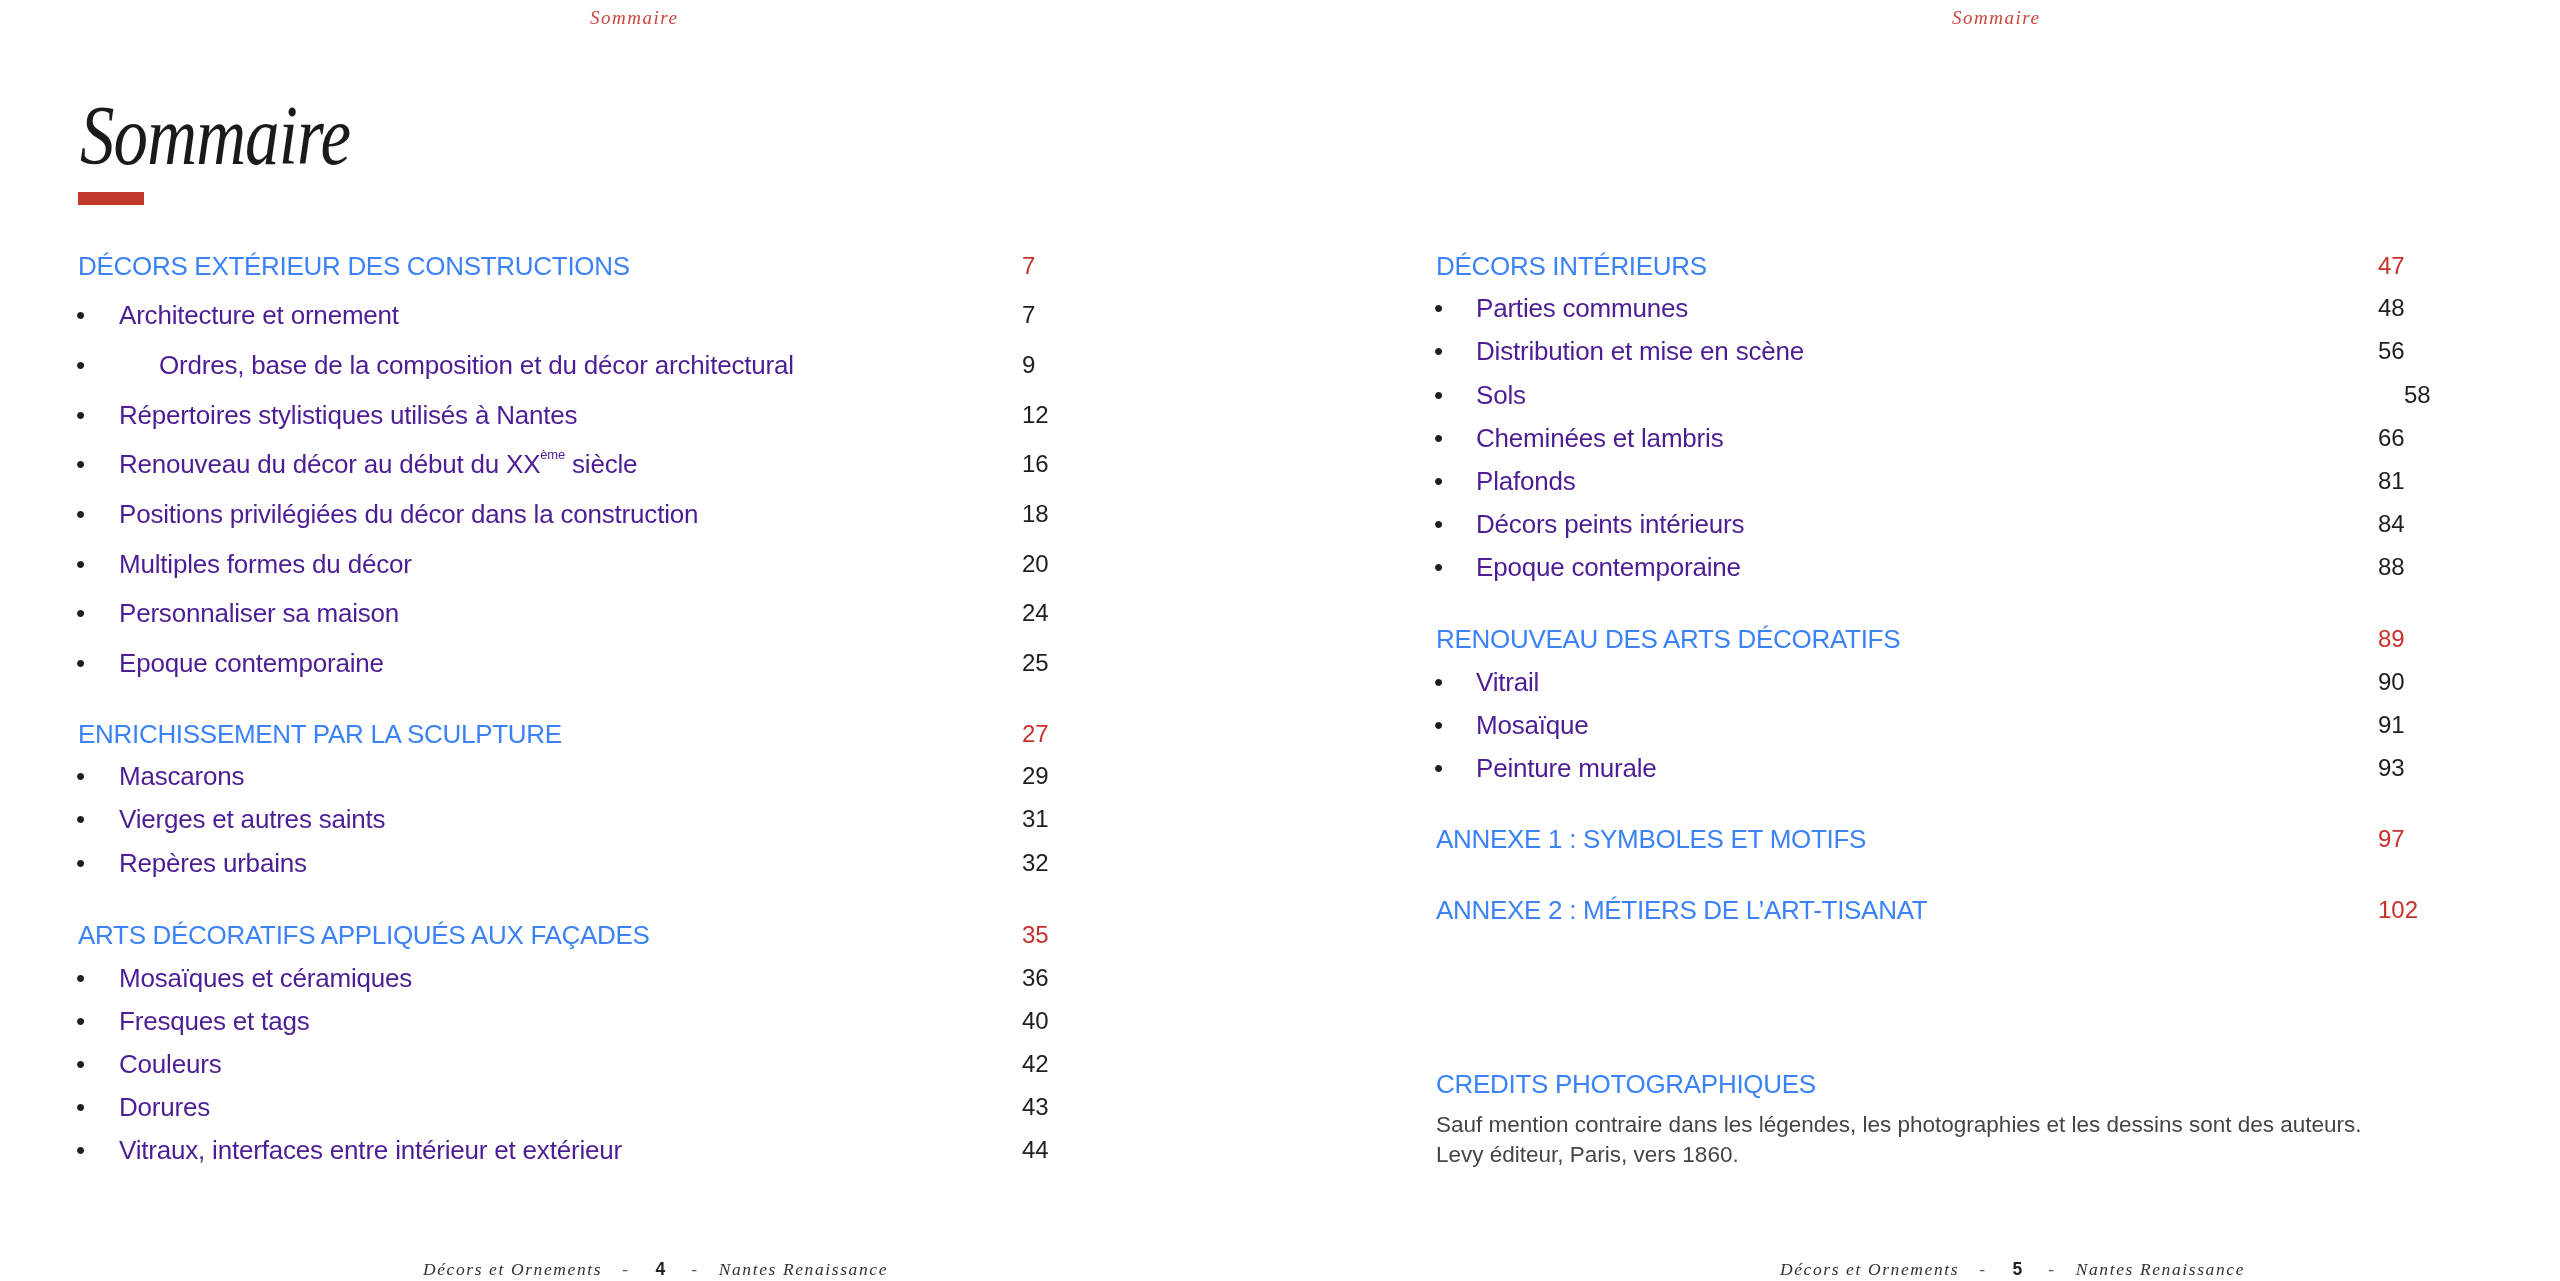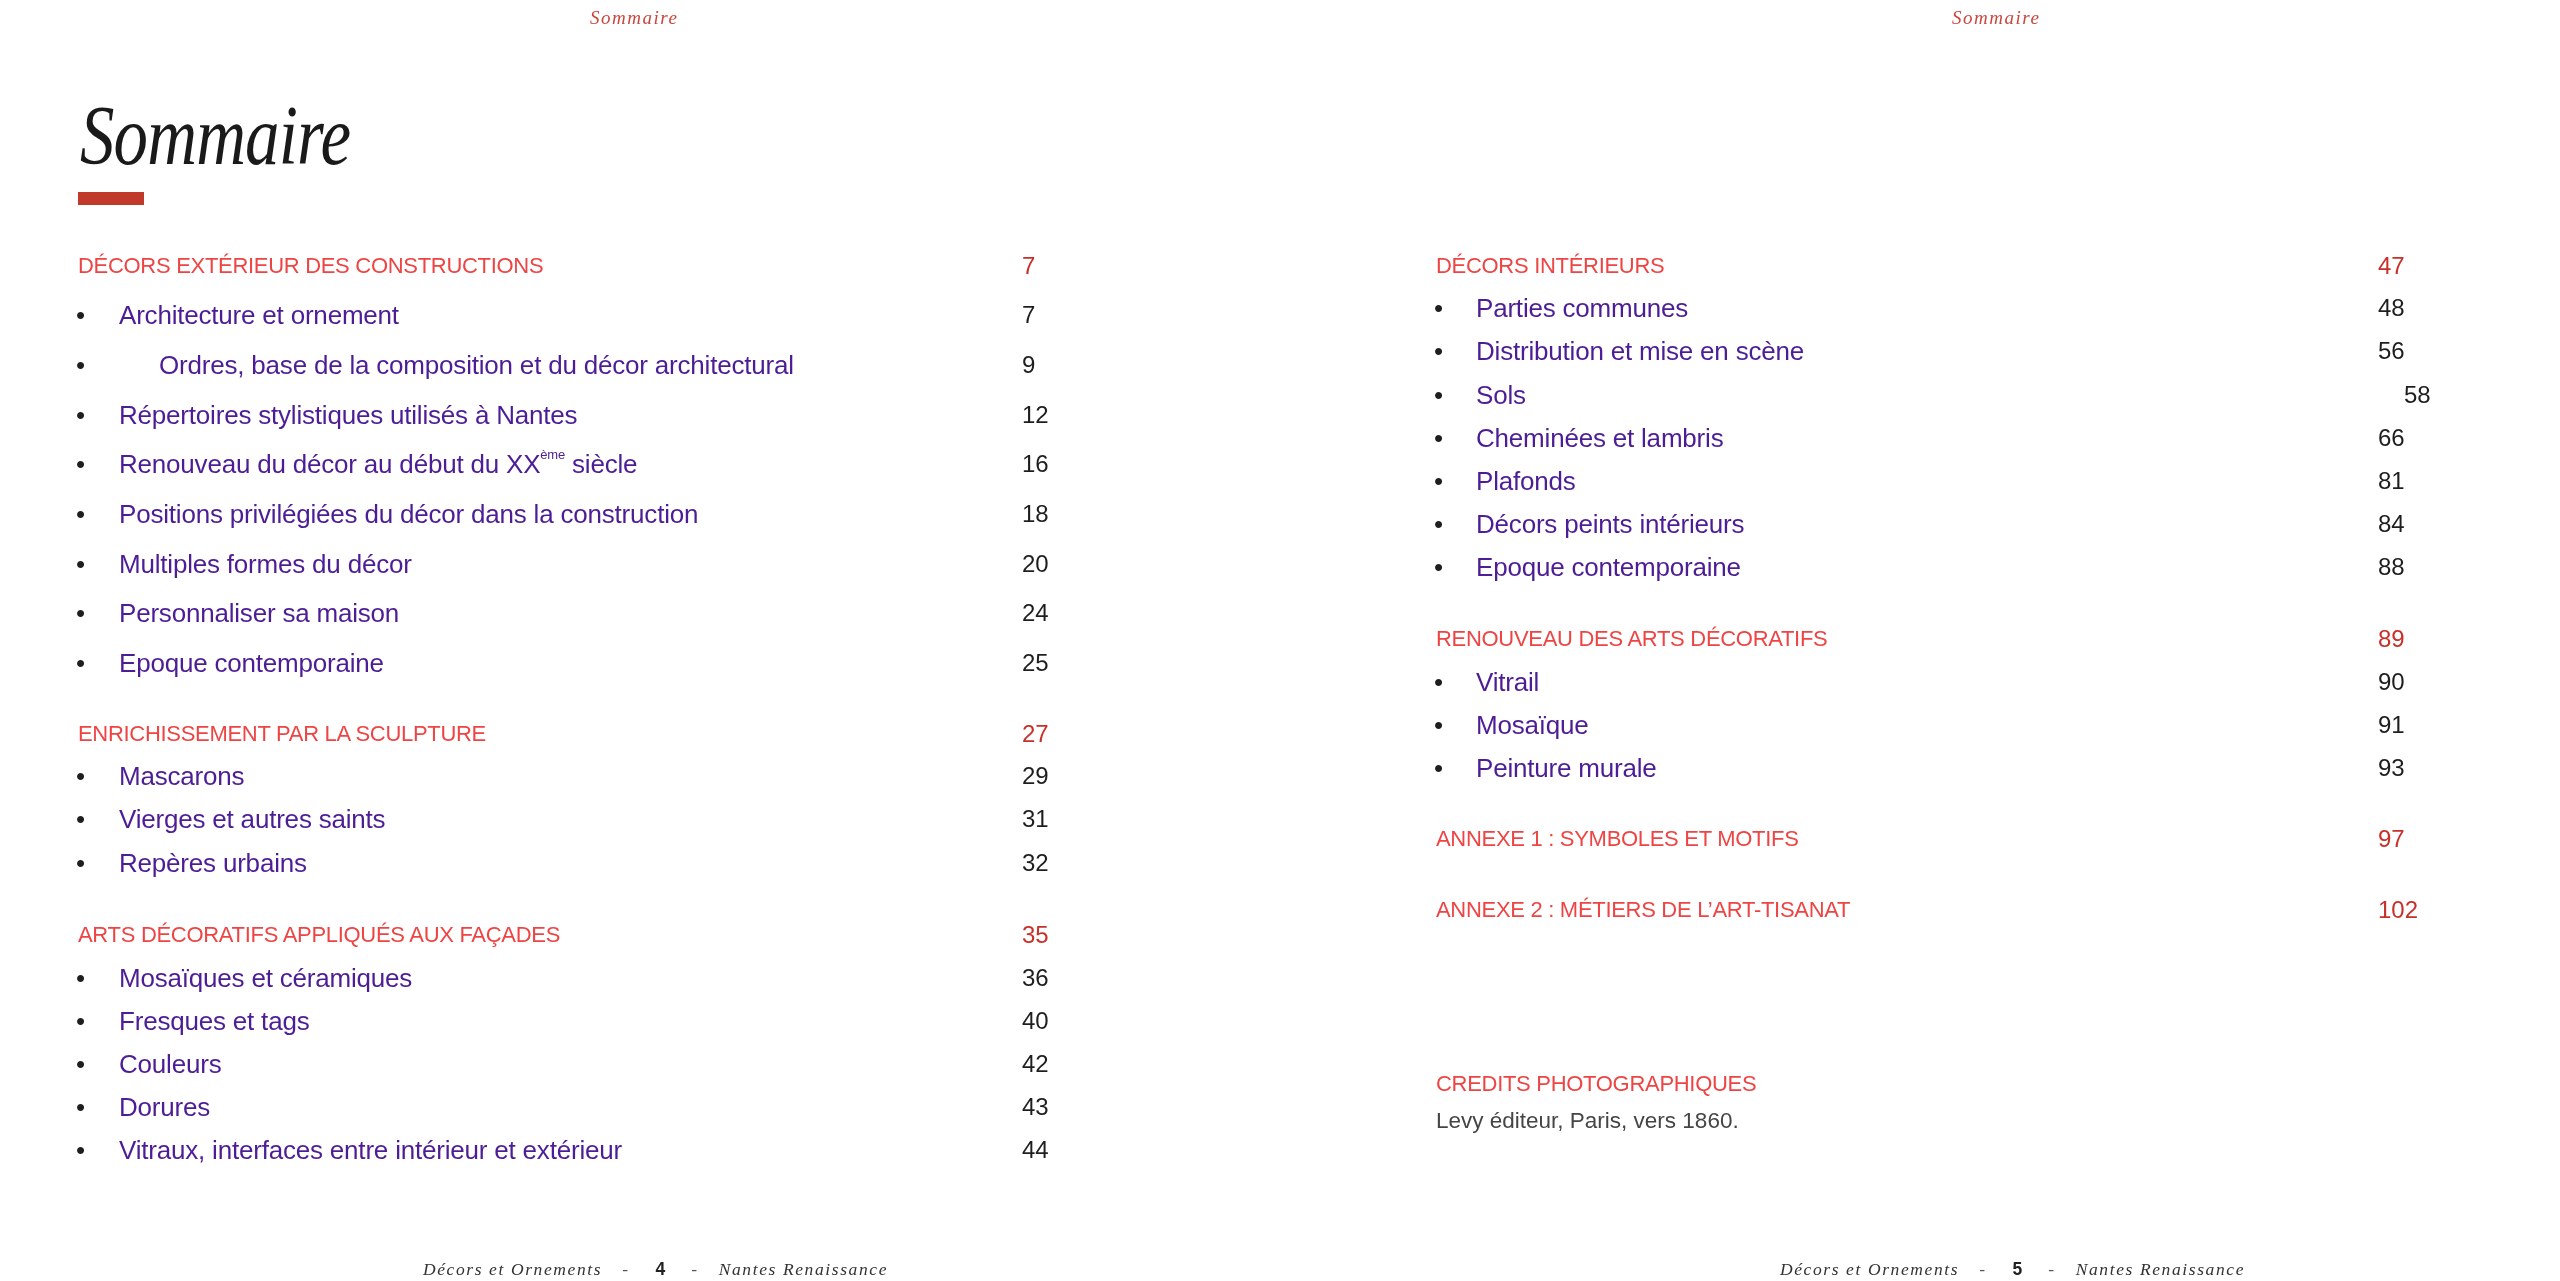--- a/index.html
+++ b/index.html
@@ -4,21 +4,21 @@
 <style>
   html, body { margin:0; padding:0; background:#ffffff; }
   body { width:2560px; height:1281px; position:relative; overflow:hidden;
          font-family:"Liberation Sans", sans-serif; color:#222; }
   .abs { position:absolute; white-space:nowrap; }
   .running-head { font-family:"Liberation Serif", serif; font-style:italic; color:#c9463d;
                   font-size:19px; letter-spacing:1.5px; transform:translateY(-50%); }
   .title { font-family:"Liberation Serif", serif; font-style:italic; color:#1a1a1a;
            font-size:84px; line-height:1; transform-origin:left top; transform:scaleX(0.82); letter-spacing:-1px; }
   .red-bar { background:#c0392b; }
-  .sec { color:#ef4444; font-size:22px; letter-spacing:-0.3px; transform:translateY(-50%); }
+  .sec { color:#3b82f6; font-size:26px; letter-spacing:-0.3px; transform:translateY(-50%); }
   .item { color:#4c1d95; font-size:26px; letter-spacing:-0.2px; transform:translateY(-50%); }
   .bullet { color:#1e1e1e; font-size:26px; transform:translateY(-50%); }
   .num { font-size:24px; transform:translateY(-50%); }
   .num.red { color:#c8302a; }
   .num.dark { color:#1e1e1e; }
   .item sup { font-size:13px; vertical-align:top; position:relative; top:-2px; }
   .credits-body { color:#454545; font-size:22.5px; line-height:34px; }
   .credits-body .line { display:block; white-space:nowrap; }
   .footer { font-family:"Liberation Serif", serif; font-style:italic; color:#333;
             font-size:17.5px; letter-spacing:1.6px; transform:translateY(-50%); }
@@ -204,20 +204,21 @@
     <div class="abs num red" style="left:2378px; top:839px;">97</div>
   </div>
   <div>
     <div class="abs sec" style="left:1436px; top:910px;">ANNEXE 2 : MÉTIERS DE L’ART-TISANAT</div>
     <div class="abs num red" style="left:2378px; top:910px;">102</div>
   </div>
 
   <div>
     <div class="abs sec" style="left:1436px; top:1084px;">CREDITS PHOTOGRAPHIQUES</div>
     <div class="abs credits-body" style="left:1436px; top:1108px;">
+      <span class="line">Sauf mention contraire dans les légendes, les photographies et les dessins sont des auteurs.</span>
       <span class="line" style="line-height:26px;">Levy éditeur, Paris, vers 1860.</span>
     </div>
   </div>
 </div>
 
 <div class="abs footer" style="left:423px; top:1269px;">
   <span>Décors et Ornements</span><span class="dash" style="margin-left:20px;">-</span><span class="pg">4</span><span class="dash" style="margin-right:20px;">-</span><span>Nantes Renaissance</span>
 </div>
 <div class="abs footer" style="left:1780px; top:1269px;">
   <span>Décors et Ornements</span><span class="dash" style="margin-left:20px;">-</span><span class="pg">5</span><span class="dash" style="margin-right:20px;">-</span><span>Nantes Renaissance</span>

